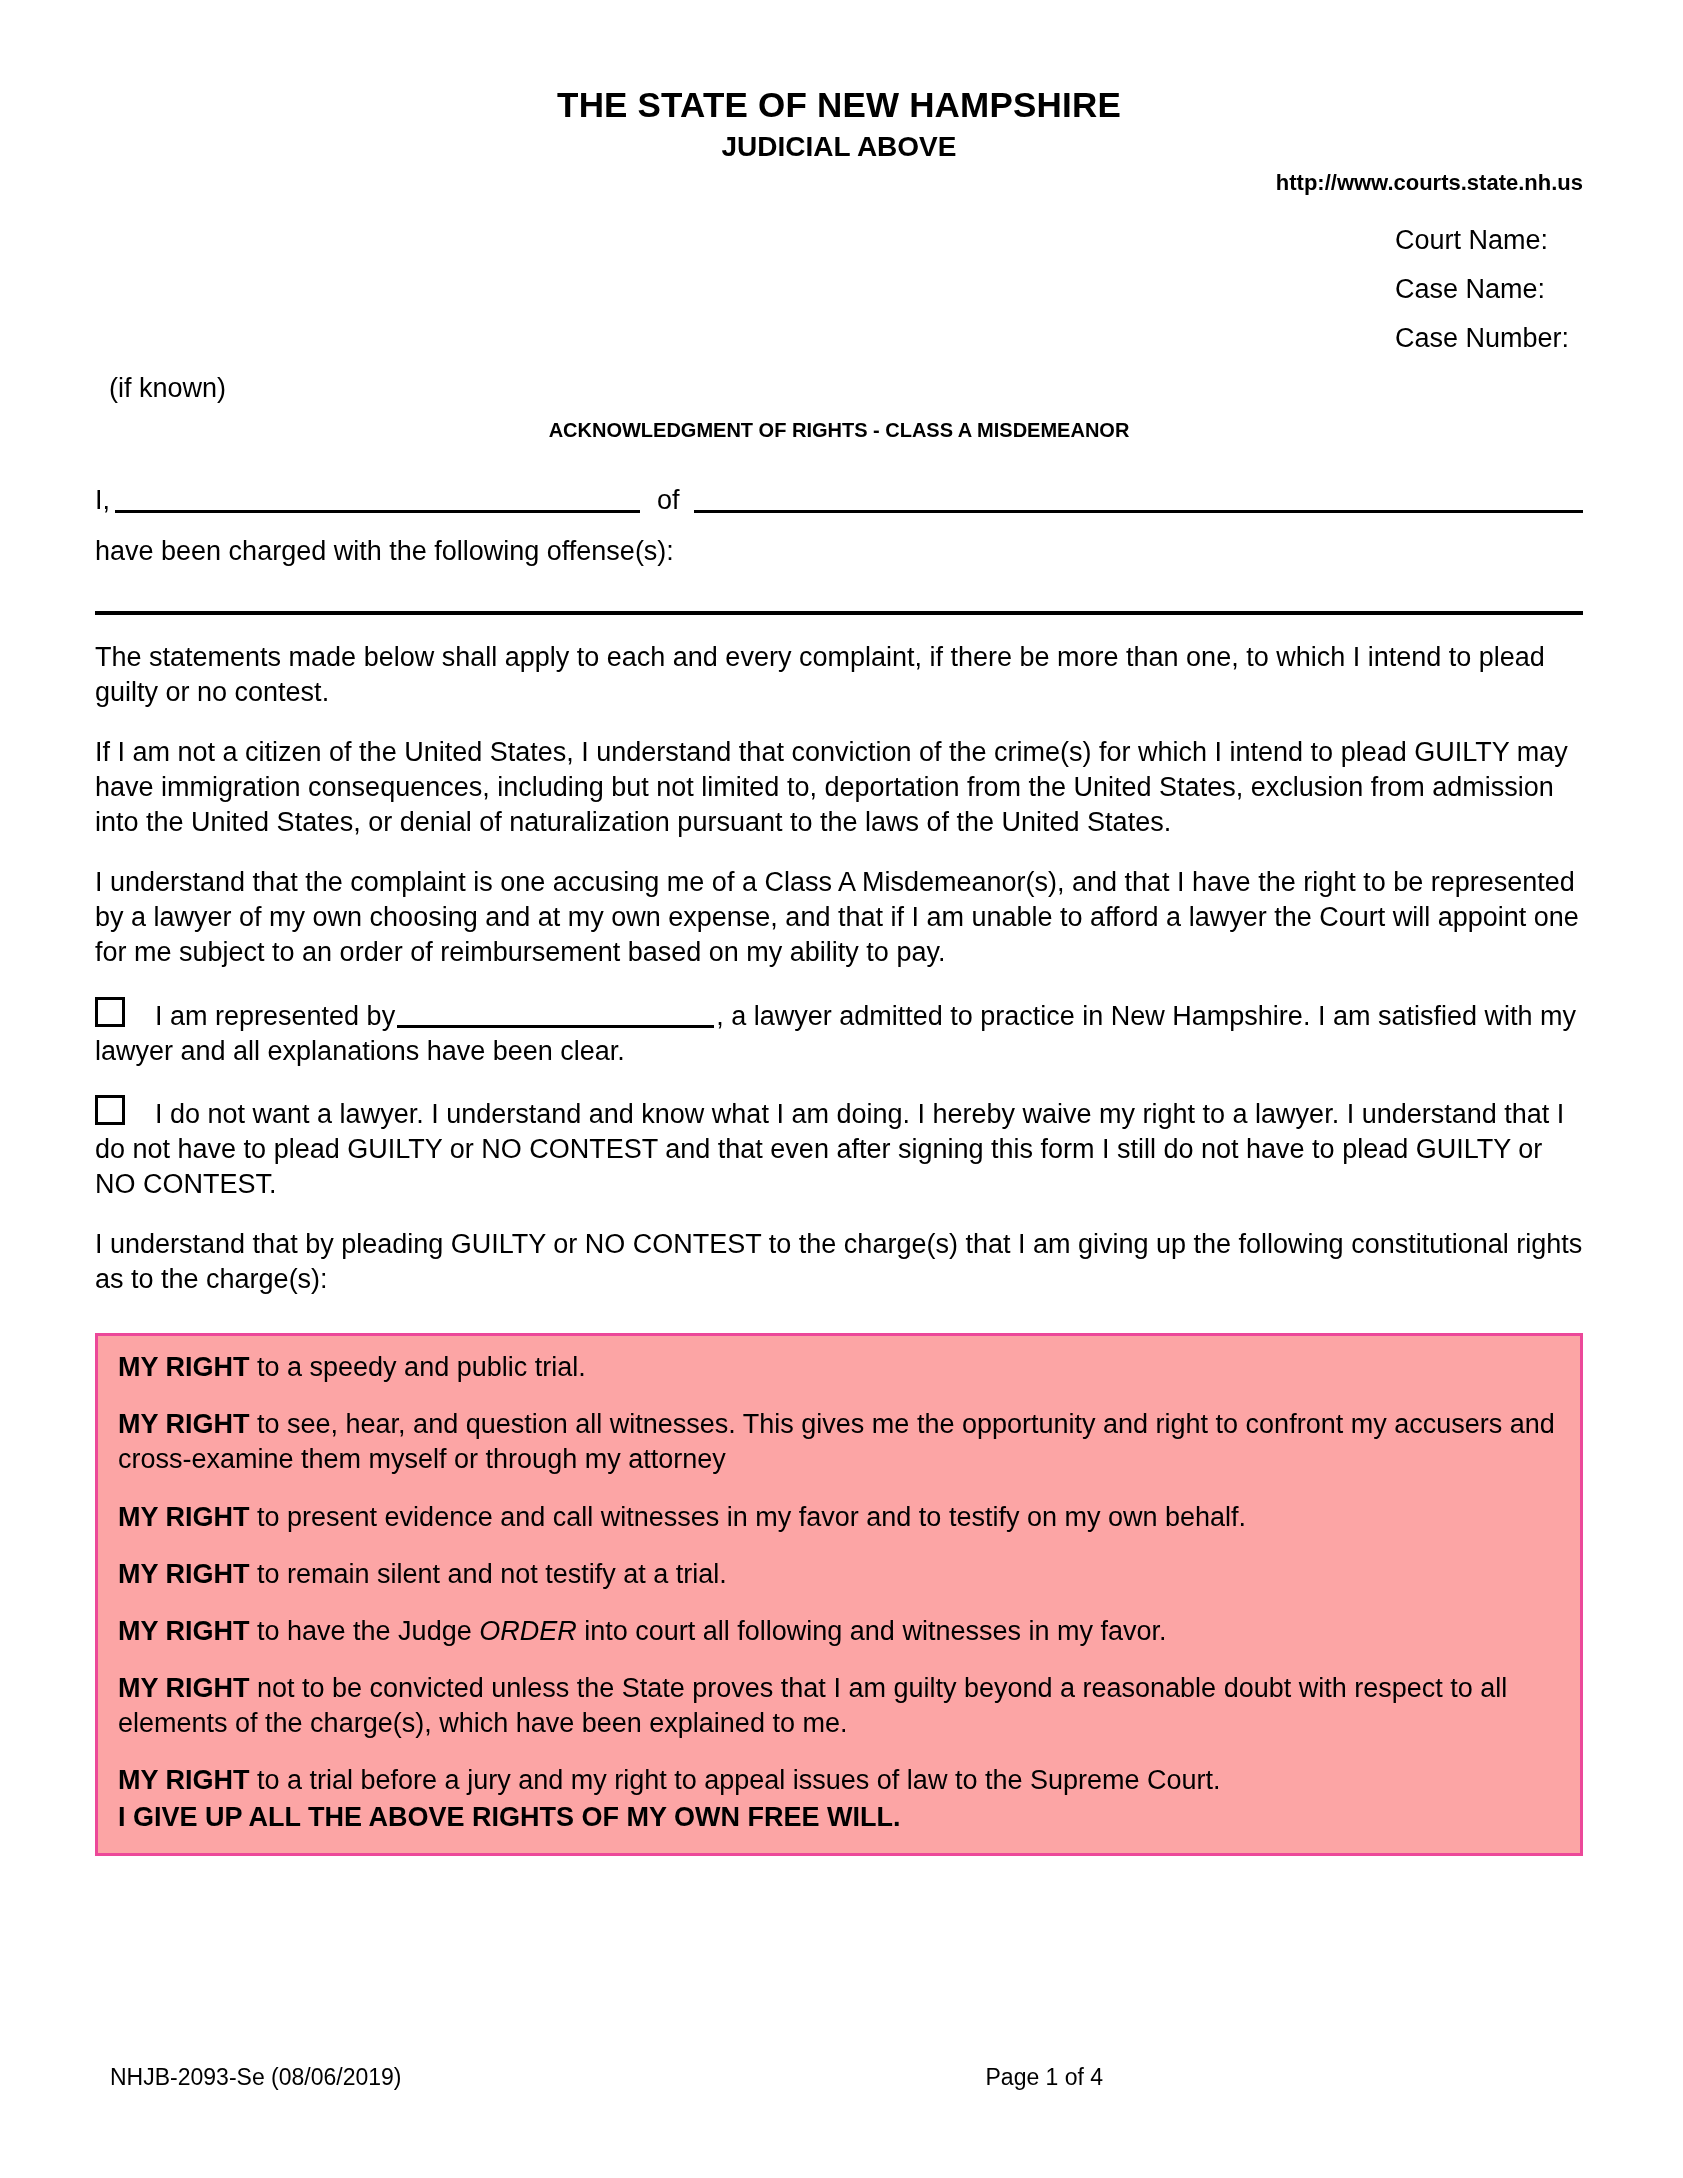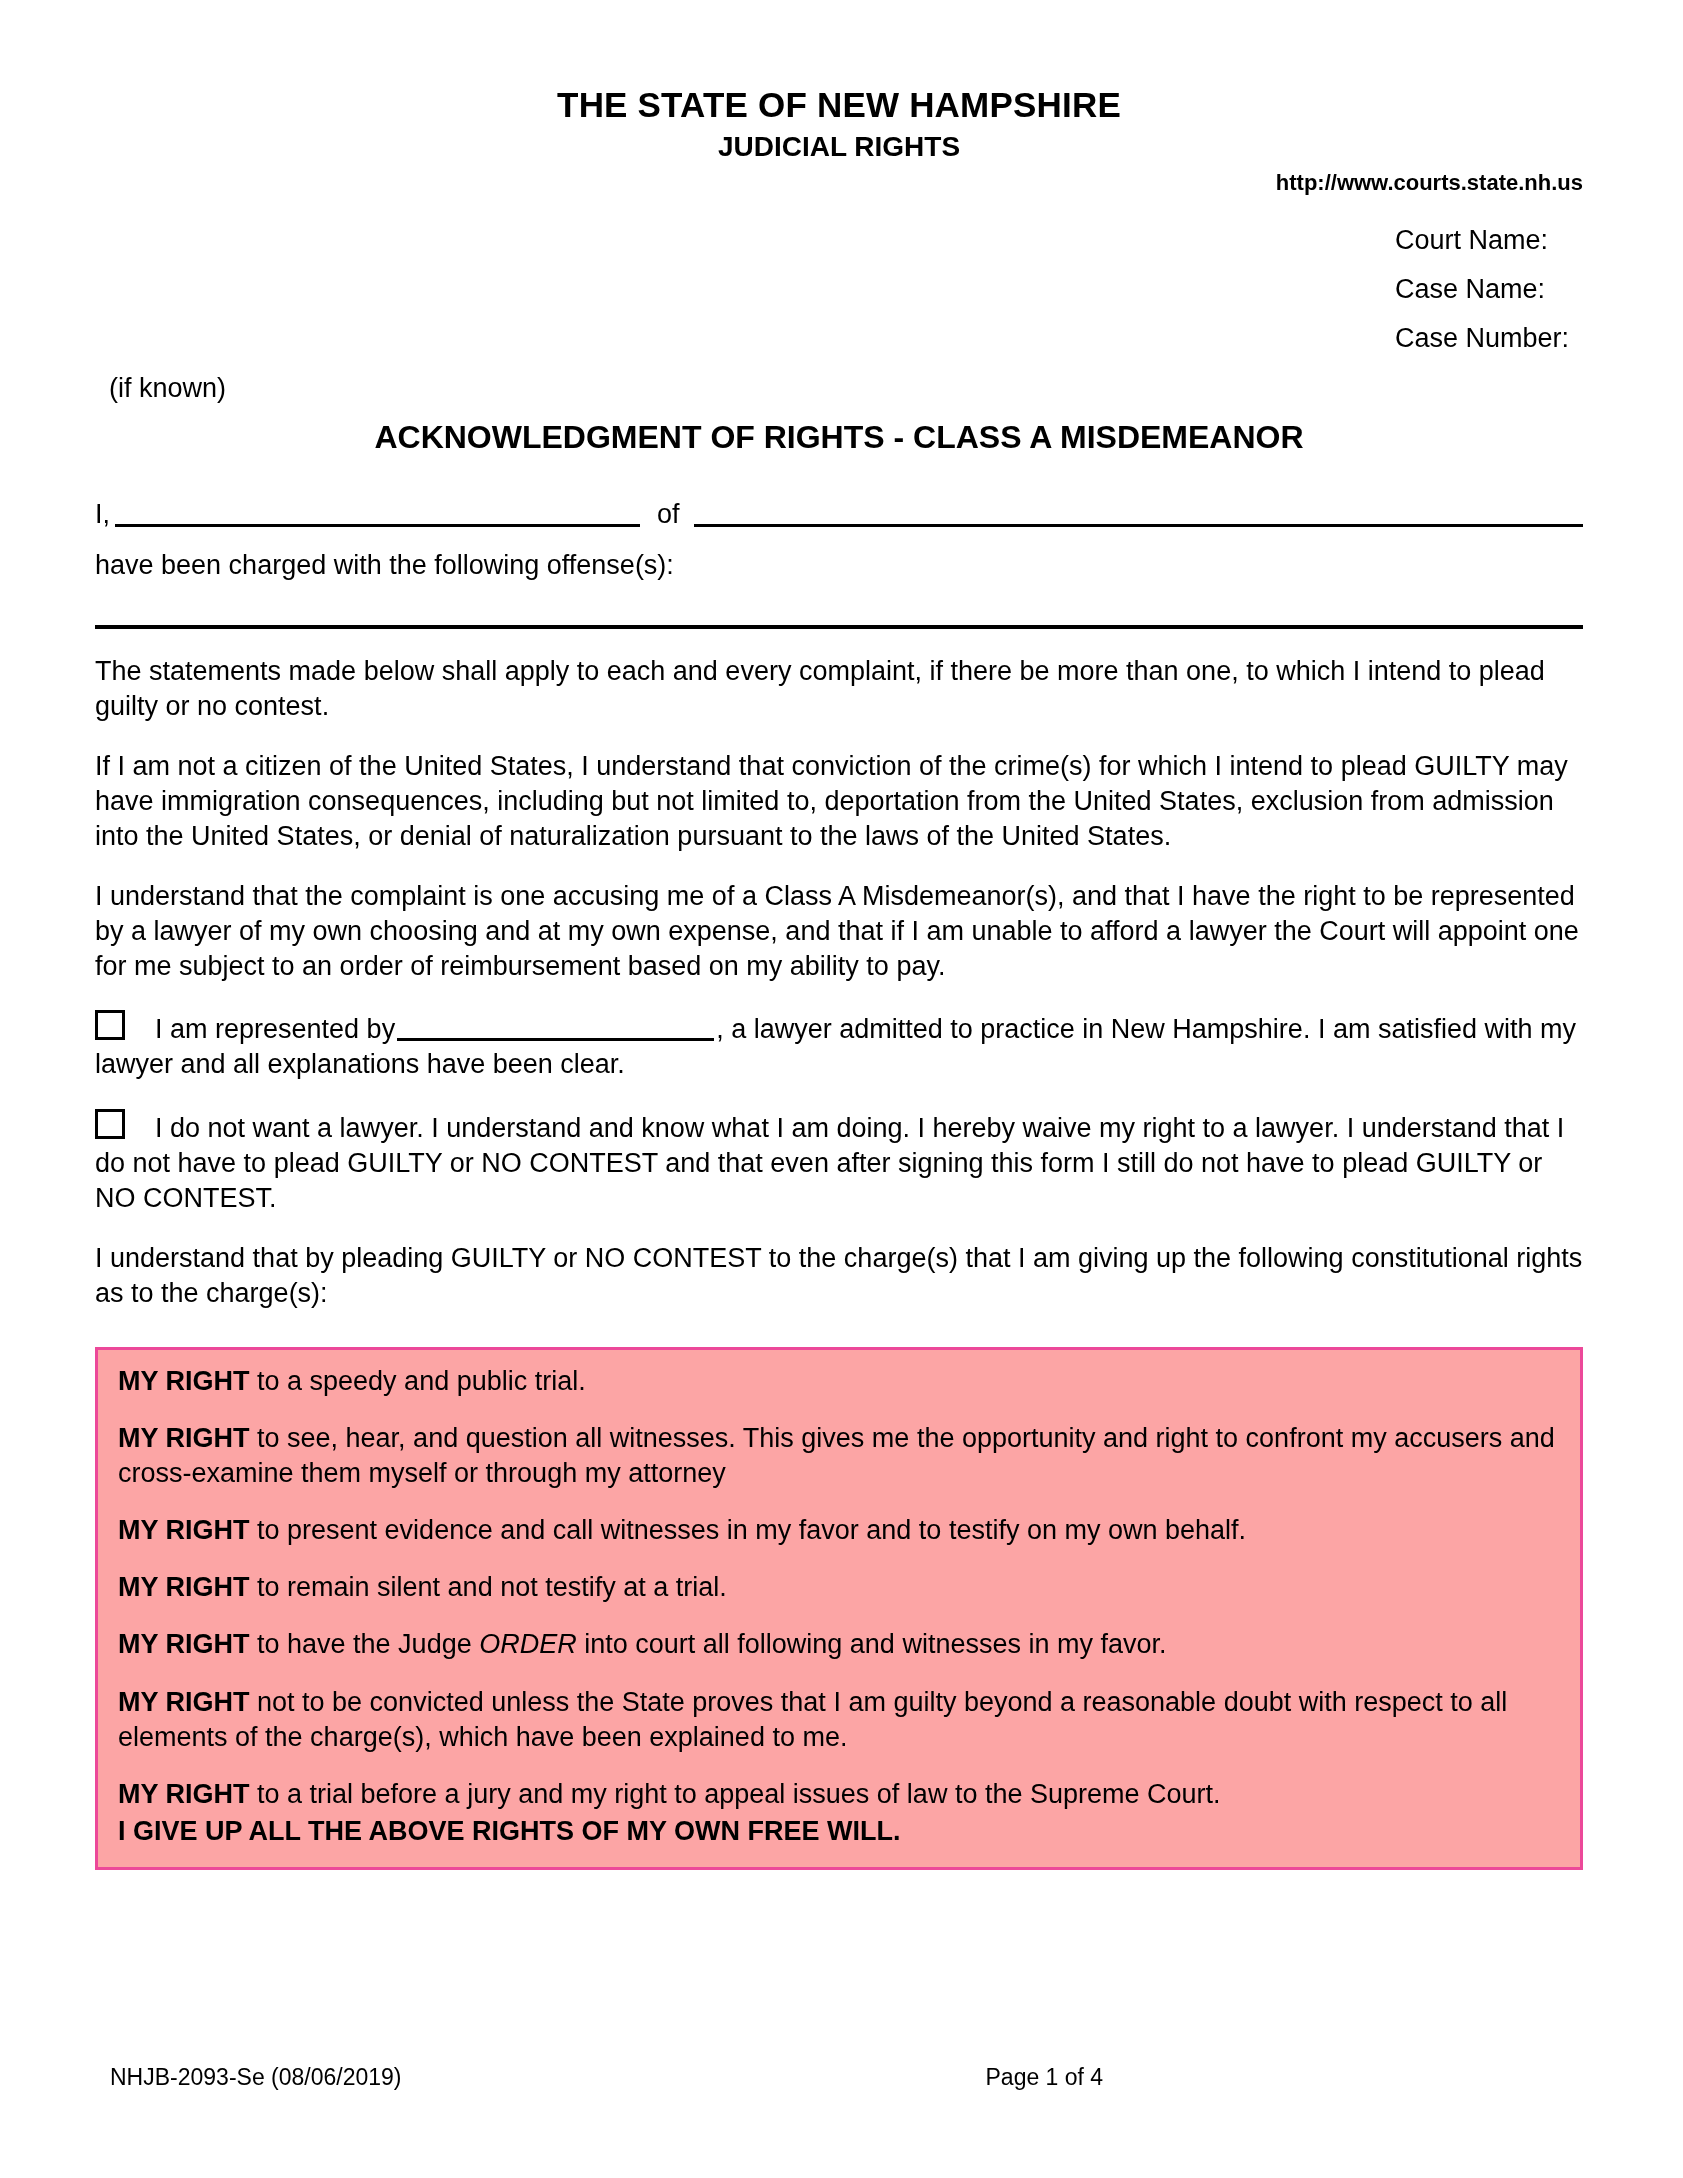--- a/index.html
+++ b/index.html
@@ -71,21 +71,21 @@
   .field-note {
     font-size: 27px;
     padding-left: 14px;
     line-height: 1.1;
     margin-top: 1px;
   }
 
   
   .doc-title {
     text-align: center;
-    font-size: 32px;
+    font-size: 20px;
     font-weight: bold;
     margin-top: 16px;
     line-height: 1.15;
   }
 
   
   .decl-row {
     display: flex;
     align-items: flex-end;
     margin-top: 30px;
@@ -189,21 +189,21 @@
   .footer-code { flex: none; }
   .footer-page { margin-left: 584px; flex: none; }
 </style>
 </head>
 <body>
 
 <div class="page">
 
   <div class="header">
     <div class="org-title">THE STATE OF NEW HAMPSHIRE</div>
-    <div class="org-sub">JUDICIAL RIGHTS</div>
+    <div class="org-sub">JUDICIAL ABOVE</div>
     <div class="org-url">http://www.courts.state.nh.us</div>
   </div>
 
   <div class="fields">
     <div class="field-row">
       <div class="field-label">Court Name:</div>
       <div class="field-rule"></div>
     </div>
     <div class="field-row">
       <div class="field-label">Case Name:</div>

